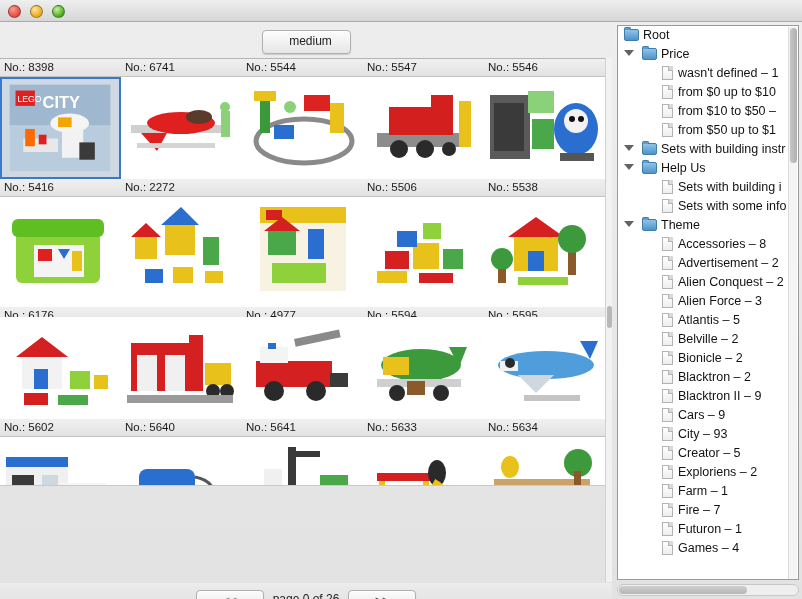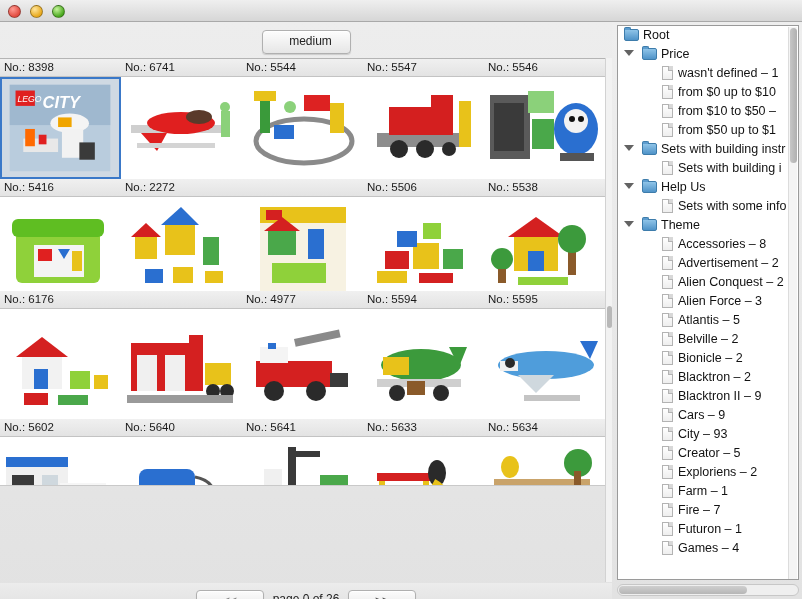--- a/index.html
+++ b/index.html
@@ -90,21 +90,21 @@
     box-sizing: border-box;
     white-space: nowrap;
   }
   .img-cell {
     position: absolute; top: 0;
     width: 121px; height: 102px;
     box-sizing: border-box;
     overflow: hidden;
     background: #fff;
   }
-  .img-cell.selected { border: 2px solid #3a78c8; font-style: italic; }
+  .img-cell.selected { border: 2px solid #3a78c8; }
   .thumb { position: absolute; left: 0; top: 0; width: 100%; height: 100%; }
 
   
   #gallery-scroll {
     position: absolute; right: 0; top: 36px;
     width: 7px; height: 524px;
     background: #f2f2f2;
     border-left: 1px solid #d2d2d2;
     box-sizing: border-box;
   }
@@ -420,21 +420,21 @@
                   <rect x="44" y="54" width="16" height="20" fill="#2a6fd0"></rect>
                   <rect x="84" y="52" width="8" height="26" fill="#8a5a2a"></rect>
                   <circle cx="88" cy="42" r="14" fill="#3c9a3c"></circle>
                   <circle cx="18" cy="62" r="11" fill="#3c9a3c"></circle>
                   <rect x="14" y="72" width="8" height="14" fill="#8a5a2a"></rect>
                   <rect x="34" y="80" width="50" height="8" fill="#8fd13a"></rect>
                 </svg>
               </div>
             </div>
           </div>
-          <div class="label-row" style="top: 232px;">
+          <div class="label-row" style="top: 248px;">
             <div class="label-cell" style="left: 0px;">No.: 6176</div>
             <div class="label-cell" style="left: 242px;">No.: 4977</div>
             <div class="label-cell" style="left: 363px;">No.: 5594</div>
             <div class="label-cell" style="left: 484px;">No.: 5595</div>
           </div>
           <div class="grid-row" style="top: 258px; height: 102px;">
             <div class="img-cell" style="left: 0px;">
               <div style="position: absolute; inset: 0px;">
                 <svg class="thumb" viewBox="0 0 121 102" preserveAspectRatio="none" xmlns="http://www.w3.org/2000/svg">
                   <rect width="121" height="102" fill="#ffffff"></rect>
@@ -633,28 +633,28 @@
           </div>
           <div class="tree-item lvl2">
             <span class="file-ico"></span>
             <span class="tree-label">from $50 up to $1</span>
           </div>
           <div class="tree-item lvl1">
             <span class="twisty"></span>
             <span class="folder-ico"></span>
             <span class="tree-label">Sets with building instr</span>
           </div>
-          <div class="tree-item lvl2">
-            <span class="file-ico"></span>
-            <span class="tree-label">Sets with building i</span>
-          </div>
           <div class="tree-item lvl1">
             <span class="twisty"></span>
             <span class="folder-ico"></span>
             <span class="tree-label">Help Us</span>
+          </div>
+          <div class="tree-item lvl2">
+            <span class="file-ico"></span>
+            <span class="tree-label">Sets with building i</span>
           </div>
           <div class="tree-item lvl2">
             <span class="file-ico"></span>
             <span class="tree-label">Sets with some info</span>
           </div>
           <div class="tree-item lvl1">
             <span class="twisty"></span>
             <span class="folder-ico"></span>
             <span class="tree-label">Theme</span>
           </div>

